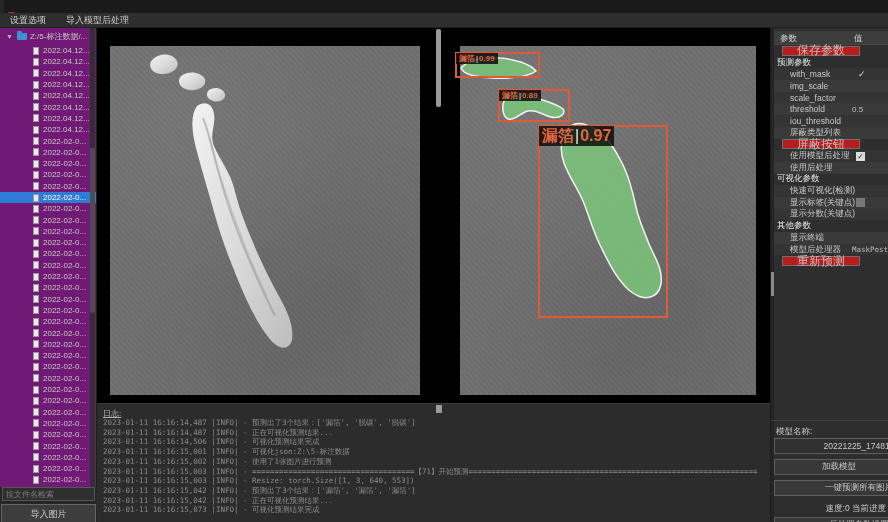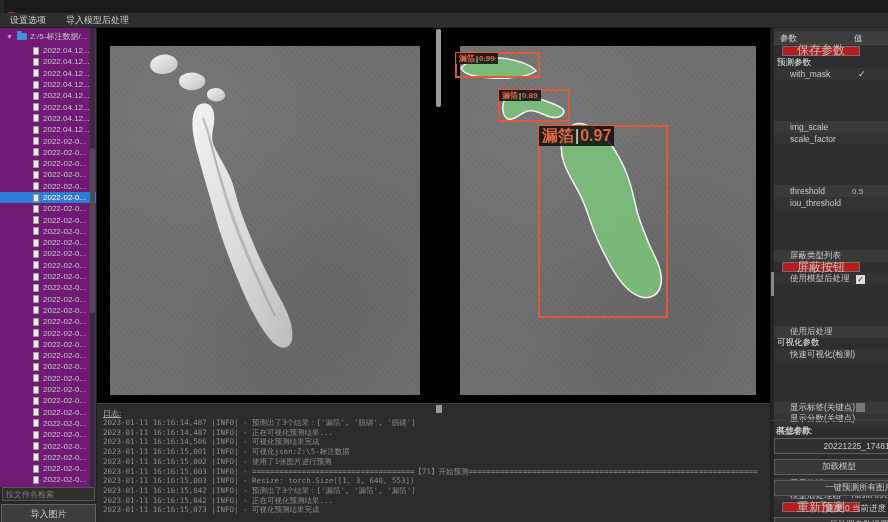--- a/index.html
+++ b/index.html
@@ -55,21 +55,21 @@
   .log-thumb{position:absolute;left:339px;top:1px;width:6px;height:8px;background:#9a9a9a;}
   
   .right-panel{position:absolute;left:770px;top:28px;width:118px;height:494px;background:#2e2e2e;border-left:1px solid #1e1e1e;box-sizing:border-box;overflow:hidden;}
   .rp-scroll{position:absolute;left:0;top:0;width:3px;height:494px;background:#242424;}
   .rp-thumb{position:absolute;left:0;top:244px;width:3px;height:24px;background:#8a8a8a;}
   .ph-row{position:absolute;left:3px;top:3px;right:0;height:13px;background:#3d3d3d;border-bottom:1px solid #474747;}
   .ph-param{position:absolute;left:6px;top:2px;font-size:8.5px;color:#d6d6d6;}
   .ph-value{position:absolute;left:80px;top:2px;font-size:8.5px;color:#d6d6d6;}
   .prows{position:absolute;left:3px;top:17px;right:0;}
   .prow{height:11.7px;position:relative;display:flex;align-items:center;}
-  .prow.alt{background:#3a3a3a;margin-top:41px;}
+  .prow.alt{background:#3a3a3a;}
   .prow.base{background:#343434;}
   .pgroup{font-size:8.5px;font-weight:normal;color:#e8e8e8;padding-left:3px;}
   .pitem-label{font-size:8.5px;color:#c9c9c9;padding-left:16px;white-space:nowrap;}
   .pbtn{margin-left:8px;width:78px;height:10px;background:#b91c1c;border:1px solid #6e6e6e;color:#bfbfbf;font-size:12px;display:flex;align-items:center;justify-content:center;box-sizing:border-box;}
   .pval{position:absolute;left:78px;font-size:8px;color:#bdbdbd;white-space:nowrap;}
   .pval.mono{font-family:"DejaVu Sans Mono","Liberation Mono",monospace;font-size:7.5px;}
   .pcheck{position:absolute;left:84px;font-size:9px;color:#d6d6d6;}
   .pbox{position:absolute;left:82px;width:9px;height:9px;box-sizing:border-box;}
   .pbox.checked{background:#dcdcdc;color:#1b1b1b;font-size:8px;line-height:9px;text-align:center;}
   .pbox.empty{background:#787878;}

